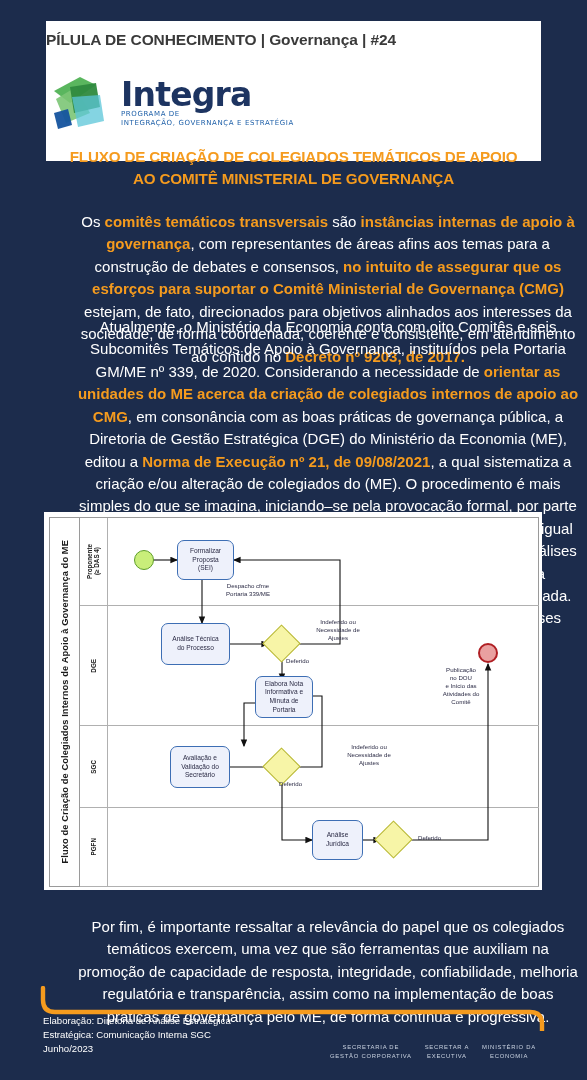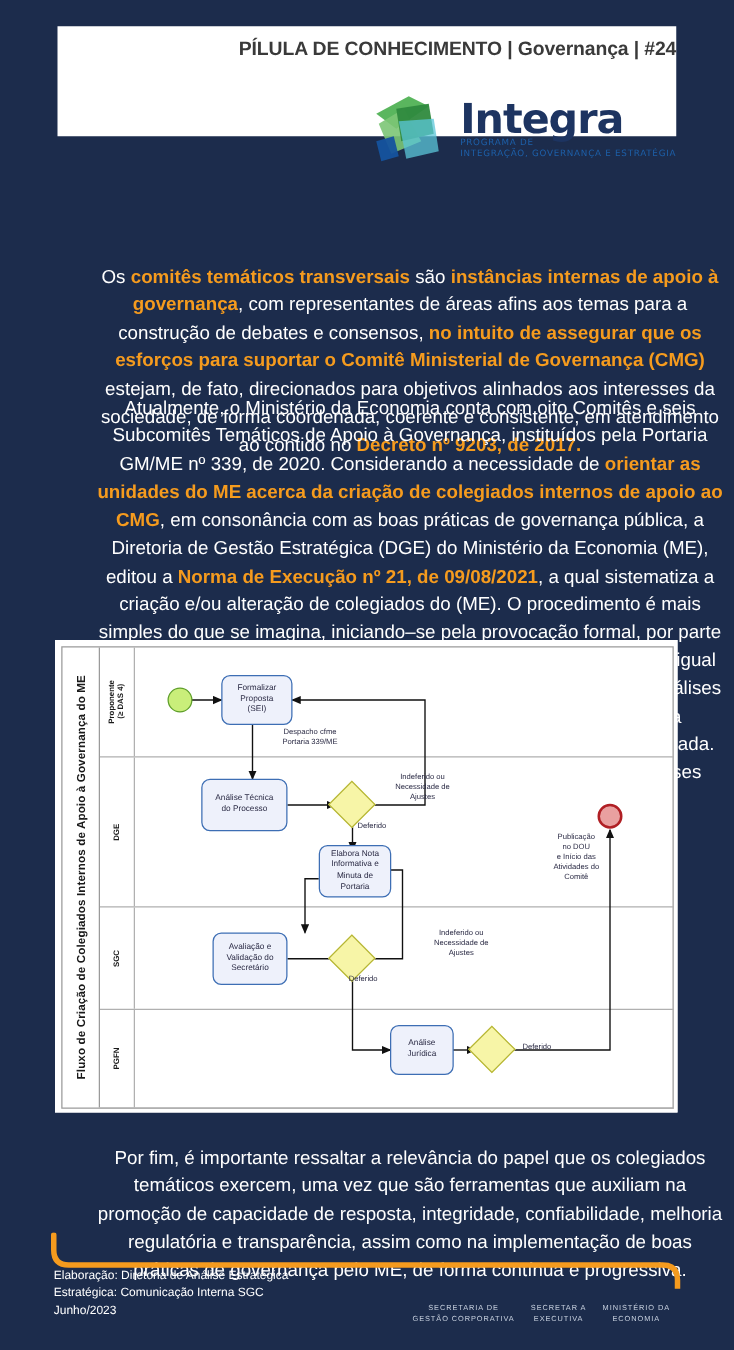--- a/index.html
+++ b/index.html
@@ -12,25 +12,25 @@
   .page {
     position: relative;
     width: 587px; height: 1080px;
     background: #1c2c4c;
   }
 
   
   .header-card {
     position: absolute;
     left: 46px; top: 21px;
-    width: 495px; height: 88px;
+    width: 495px; height: 140px;
     background: #ffffff;
     display: flex;
     flex-direction: column;
-    align-items: flex-end;
+    align-items: flex-start;
     padding-top: 10px;
   }
   .pilula-title {
     font-size: 15.5px;
     font-weight: bold;
     color: #3a3a3a;
     letter-spacing: -0.1px;
     white-space: nowrap;
   }
 
@@ -244,20 +244,24 @@
         </svg>
       </div>
       <div class="logo-text-wrap">
         <div class="logo-word">Integra</div>
         <div class="logo-sub1">PROGRAMA DE</div>
         <div class="logo-sub2">INTEGRAÇÃO, GOVERNANÇA E ESTRATÉGIA</div>
       </div>
     </div>
   </div>
 
+  <div class="main-title">
+    <div>FLUXO DE CRIAÇÃO DE COLEGIADOS TEMÁTICOS DE APOIO</div>
+    <div>AO COMITÊ MINISTERIAL DE GOVERNANÇA</div>
+  </div>
 
   <div class="para" id="para1">Os <b>comitês temáticos transversais</b> são <b>instâncias internas de apoio à governança</b>, com representantes de áreas afins aos temas para a construção de debates e consensos, <b>no intuito de assegurar que os esforços para suportar o Comitê Ministerial de Governança (CMG)</b> estejam, de fato, direcionados para objetivos alinhados aos interesses da sociedade, de forma coordenada, coerente e consistente, em atendimento ao contido no <b>Decreto nº 9203, de 2017.</b></div>
   <div class="para" id="para2">Atualmente, o Ministério da Economia conta com oito Comitês e seis Subcomitês Temáticos de Apoio à Governança, instituídos pela Portaria GM/ME nº 339, de 2020. Considerando a necessidade de <b>orientar as unidades do ME acerca da criação de colegiados internos de apoio ao CMG</b>, em consonância com as boas práticas de governança pública, a Diretoria de Gestão Estratégica (DGE) do Ministério da Economia (ME), editou a <b>Norma de Execução nº 21, de 09/08/2021</b>, a qual sistematiza a criação e/ou alteração de colegiados do (ME). O procedimento é mais simples do que se imagina, iniciando–se pela provocação formal, por parte de um ocupante de cargo gerencial ou de assessoramento maior ou igual ao nível de DAS 4. Na sequência, DGE, SGC e PGFN processam análises técnicas, homologações e pareceres jurídicos, culminando com a publicação oficial de ato normativo instituindo a nova instância colegiada. O fluxo abaixo ilustra, de forma sucinta, o processo de criação desses colegiados:</div>
   <div class="para" id="para3">Por fim, é importante ressaltar a relevância do papel que os colegiados temáticos exercem, uma vez que são ferramentas que auxiliam na promoção de capacidade de resposta, integridade, confiabilidade, melhoria regulatória e transparência, assim como na implementação de boas práticas de governança pelo ME, de forma contínua e progressiva.</div>
 
   <div class="flow-card">
     <div class="flow-inner">
 
       <div class="pool-title">
         <span>Fluxo de Criação de Colegiados Internos de Apoio à Governança do ME</span>

